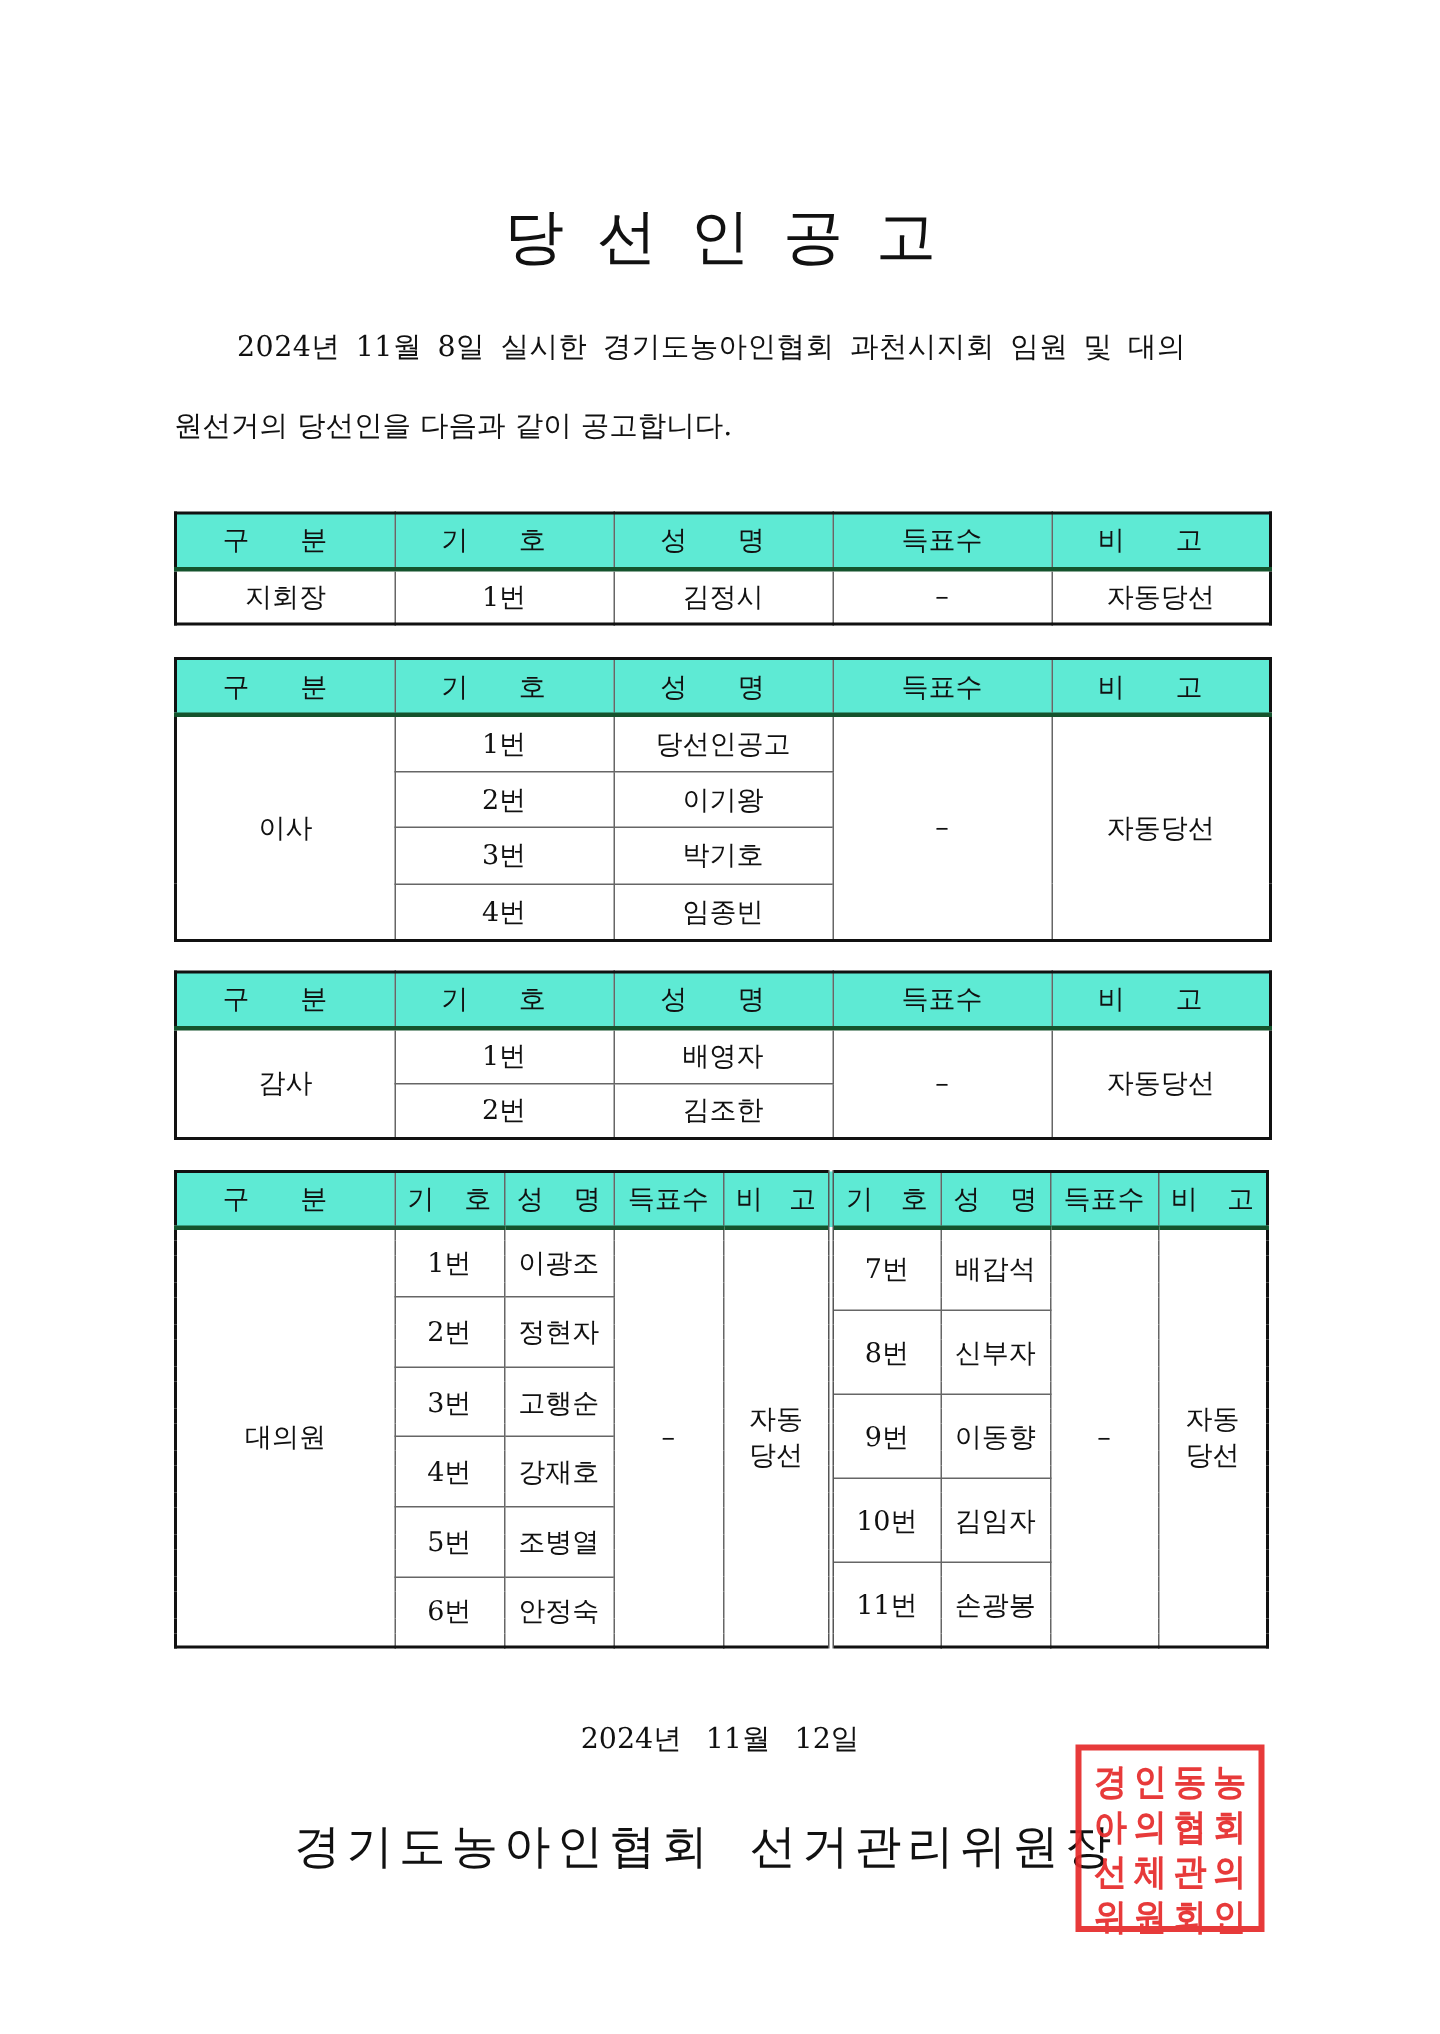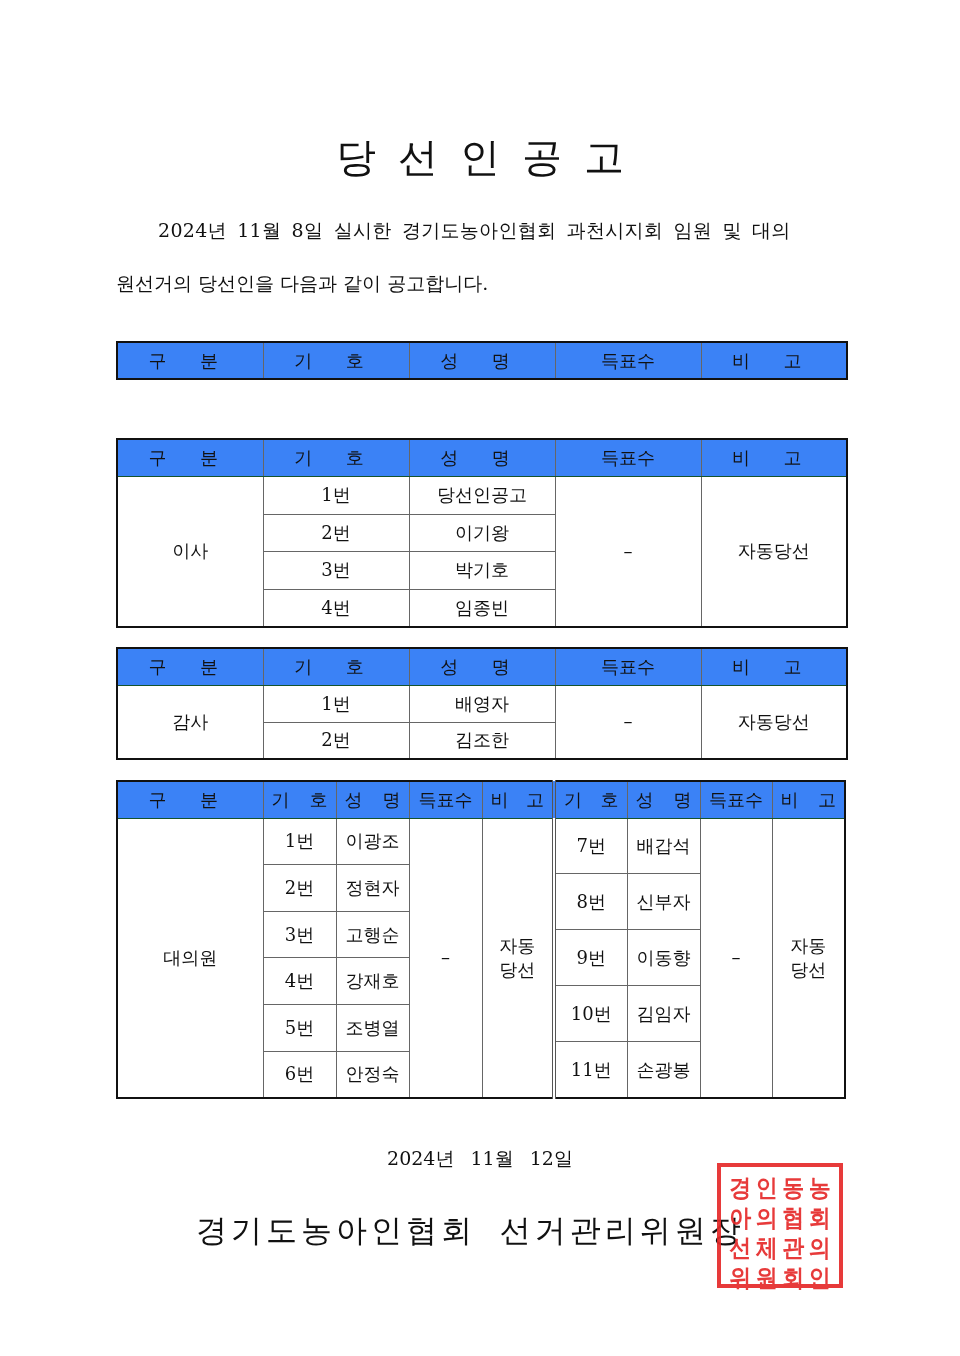--- a/index.html
+++ b/index.html
@@ -6,21 +6,21 @@
   body { width:960px; height:1356px; position:relative; overflow:hidden;
          font-family:"DejaVu Serif","Liberation Serif",serif; color:#111; }
   .title { position:absolute; top:130px; left:0; width:960px; text-align:center;
            font-family:"DejaVu Sans","Liberation Sans",sans-serif; font-size:40px; letter-spacing:22px; padding-left:22px; box-sizing:border-box; }
   .intro { position:absolute; left:116px; width:730px; font-size:19px; }
   .intro1 { top:218px; text-indent:42px; text-align:justify; letter-spacing:0.3px; word-spacing:4px; }
   .intro2 { top:271px; }
   table.tb { position:absolute; left:116px; width:730px; border-collapse:collapse; table-layout:fixed;
              border:2px solid #111; font-size:18px; }
   table.tb td { border:1px solid #666; text-align:center; vertical-align:middle; padding:0; }
-  table.tb tr.hd td { background:#3b82f6; border-bottom:1px solid #14532d; letter-spacing:14px; }
+  table.tb tr.hd td { background:#5eead4; border-bottom:3px solid #14532d; letter-spacing:14px; }
   table.tb tr.hd td.nosp { letter-spacing:0; }
   #t1 { top:341px; } #t1 tr { height:37px; }
   #t2 { top:438px; } #t2 tr { height:37.5px; }
   #t3 { top:647px; } #t3 tr { height:37px; }
   #t4 { top:780px; font-size:18px; }
   #t4 tr.hd { height:37px; }
   #t4 tr.hd td { letter-spacing:0; }
   #t4 td.dbl { border-left:4px double #555; }
   .hdspread { display:flex; justify-content:space-between; padding:0 8px; }
   .date { position:absolute; top:1146px; left:0; width:960px; text-align:center; font-size:19px; word-spacing:10px; }
@@ -48,20 +48,27 @@
       <col style="width:146px">
     </colgroup>
   <tbody>
       <tr class="hd">
     <td>구 분</td>
     <td>기 호</td>
     <td>성 명</td>
     <td class="nosp">득표수</td>
     <td>비 고</td>
   </tr>
+  <tr>
+    <td>지회장</td>
+    <td>1번</td>
+    <td>김정시</td>
+    <td>–</td>
+    <td>자동당선</td>
+  </tr>
 </tbody>
   </table>
 
 <table class="tb" id="t2">
   <colgroup>
       <col style="width:146px">
       <col style="width:146px">
       <col style="width:146px">
       <col style="width:146px">
       <col style="width:146px">

